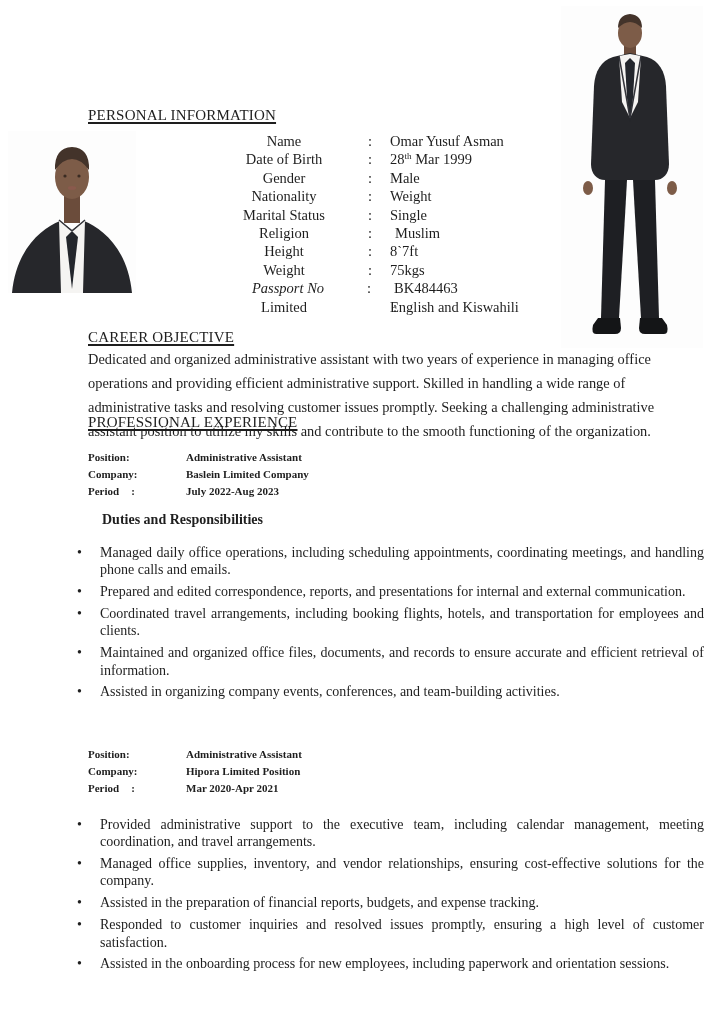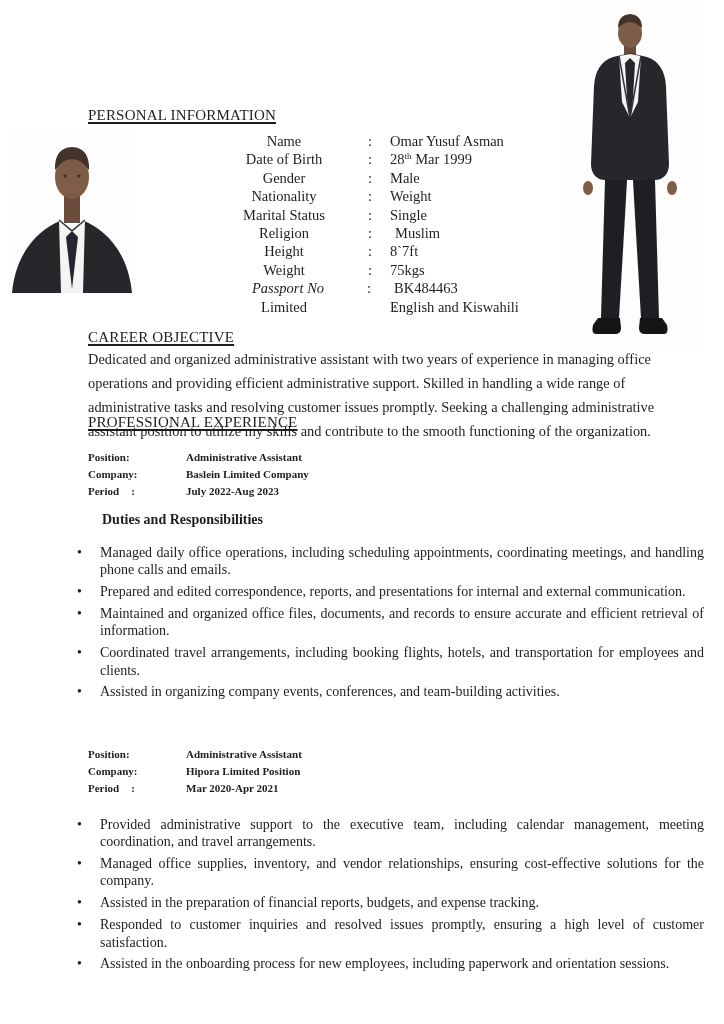--- a/index.html
+++ b/index.html
@@ -176,22 +176,22 @@
         </span>
         <span>July 2022-Aug 2023</span>
     </div>
   </div>
 
   <div class="h-duties">Duties and Responsibilities</div>
 
   <ul class="duties list-1">
     <li>Managed daily office operations, including scheduling appointments, coordinating meetings, and handling phone calls and emails.</li>
     <li>Prepared and edited correspondence, reports, and presentations for internal and external communication.</li>
+    <li>Coordinated travel arrangements, including booking flights, hotels, and transportation for employees and clients.</li>
     <li>Maintained and organized office files, documents, and records to ensure accurate and efficient retrieval of information.</li>
-    <li>Coordinated travel arrangements, including booking flights, hotels, and transportation for employees and clients.</li>
     <li>Assisted in organizing company events, conferences, and team-building activities.</li>
   </ul>
 
   <div class="job job-2">
     <div class="job-row">
       <span class="job-lbl">Position:</span>
         <span>Administrative Assistant</span>
     </div>
     <div class="job-row">
       <span class="job-lbl">Company:</span>

